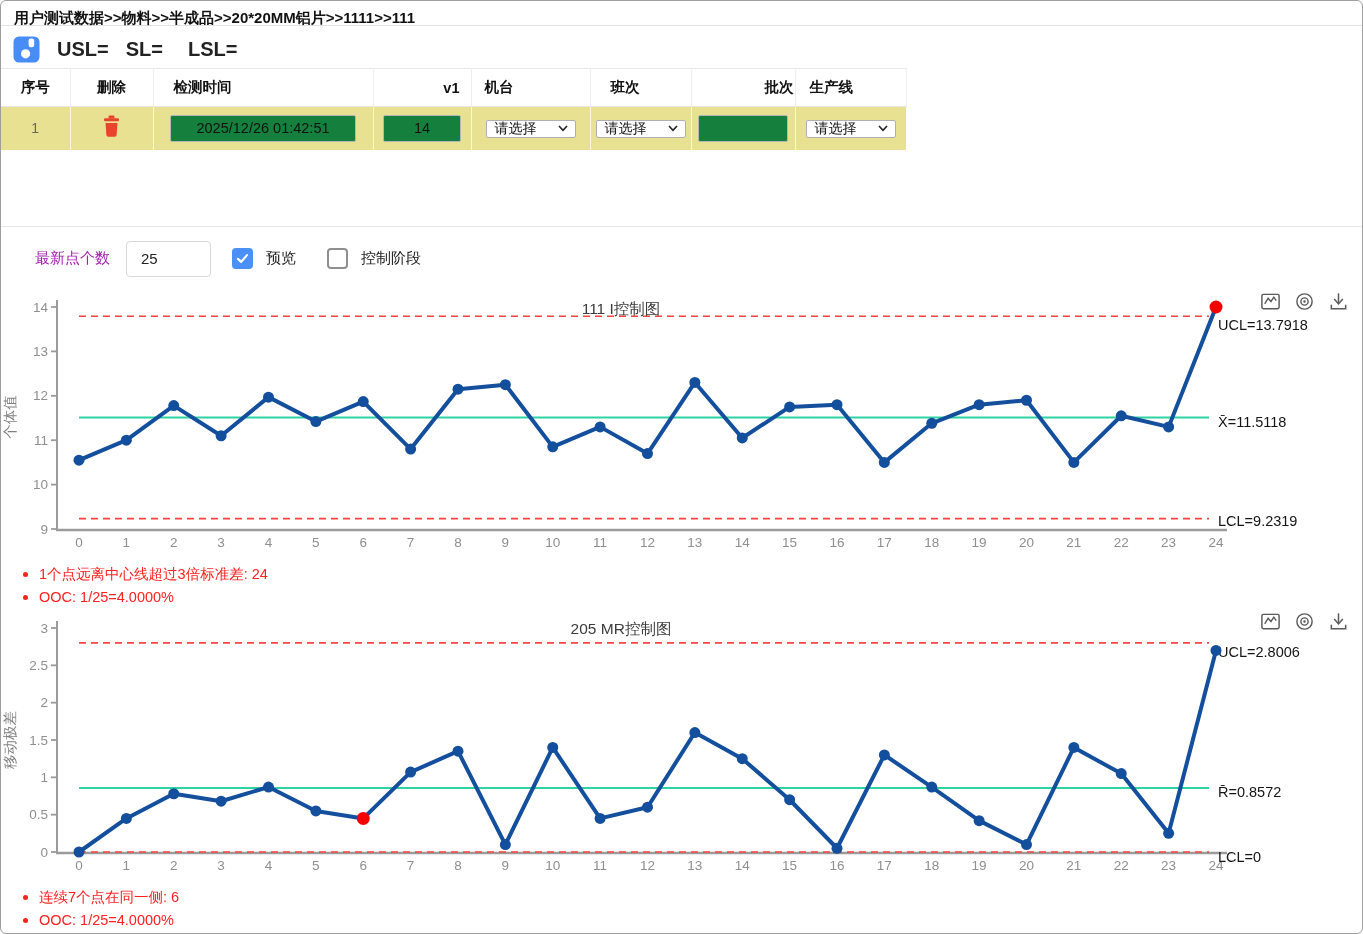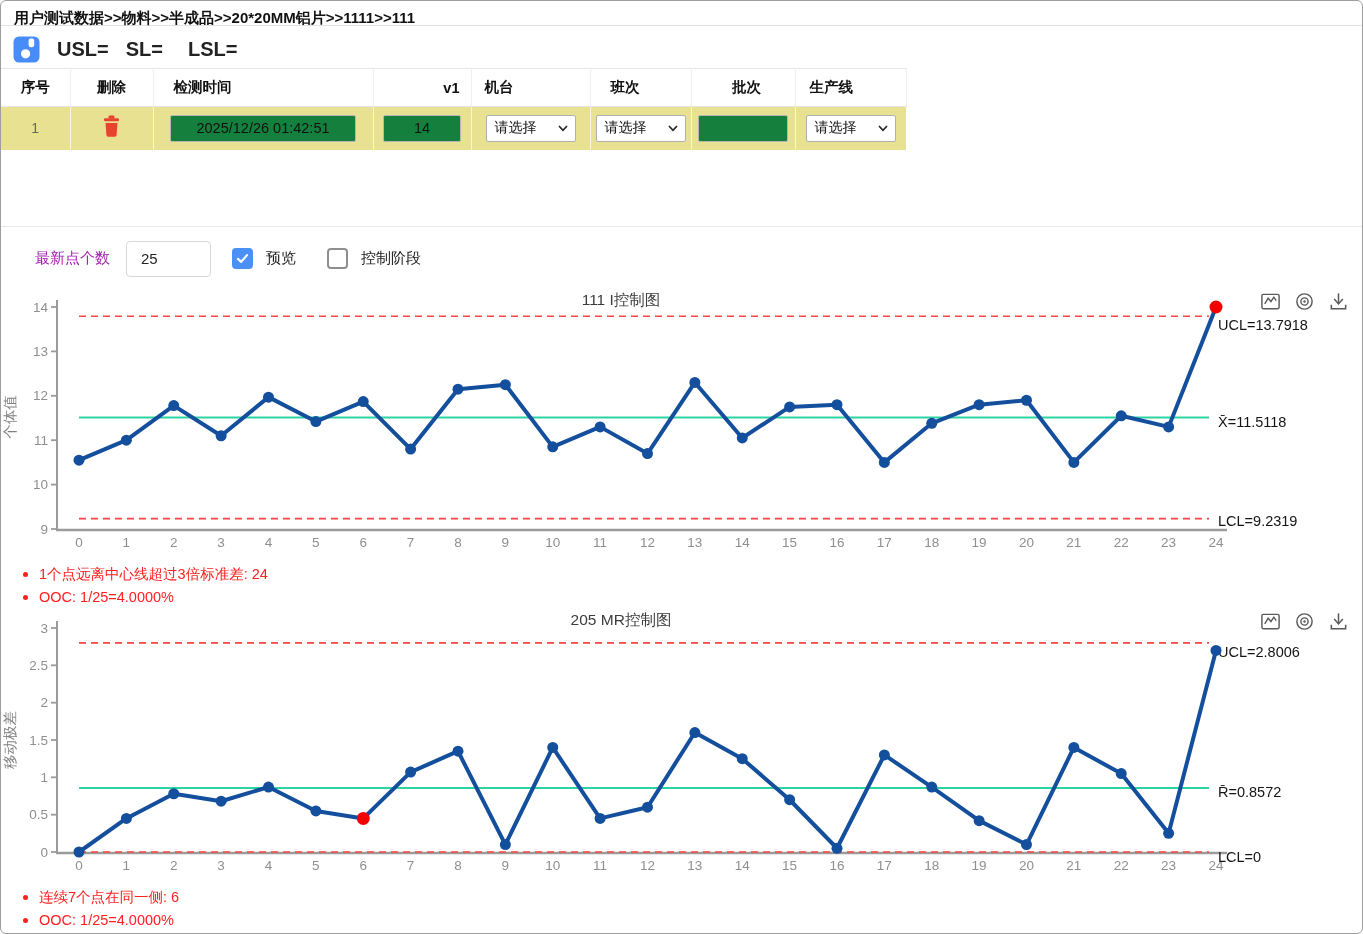--- a/index.html
+++ b/index.html
@@ -24,34 +24,34 @@
   table.data-table { border-collapse:collapse; table-layout:fixed; width:905px;
                      border-top:1px solid #e7e7e7; border-right:1px solid #e7e7e7; }
   .data-table th { font-size:14.5px; font-weight:700; color:#111; height:38px;
                    border-bottom:1px solid #e7e7e7; border-right:1px solid #efefef;
                    background:#fff; white-space:nowrap; }
   .th-seq,.th-del { text-align:center; }
   .th-time { text-align:left; padding-left:20px; }
   .th-v1 { text-align:right; padding-right:11px; }
   .th-machine { text-align:left; padding-left:13px; }
   .th-shift { text-align:left; padding-left:20px; }
-  .th-batch { text-align:center; padding-left:8px; }
+  .th-batch { text-align:right; padding-left:8px; }
   .th-line { text-align:left; padding-left:14px; }
   .data-table td { height:43px; background:#e8e192; text-align:center; vertical-align:middle;
                    border-right:1px solid rgba(255,255,255,.7); }
   .seq-num { color:#666; font-size:14px; }
   .trash { background:none; border:none; padding:0; cursor:pointer; width:19px; height:22px; display:inline-flex; }
   .cell-input { border:1px solid #b5b5b5; border-radius:2px; background:#15803d; height:27px;
                 font-size:14.5px; text-align:center; color:#111;
                 font-family:"Liberation Sans","DejaVu Sans",sans-serif; }
   .in-time { width:186px; }
   .in-v1 { width:78px; }
   .in-batch { width:90px; }
   .select { display:inline-flex; align-items:center; justify-content:space-between;
-            width:90px; height:27px; background:#fff; border:1px solid #b0b0b0; border-radius:2px;
+            width:90px; height:18px; background:#fff; border:1px solid #b0b0b0; border-radius:2px;
             padding:0 7px 0 8px; font-size:14px; color:#111; cursor:pointer; }
   .select .chev { display:inline-flex; margin-left:4px; }
 
   .filler { height:77px; border-bottom:1px solid #e8e8e8; }
 
   
   .controls { display:flex; align-items:center; height:62px; padding:2px 0 0 34px; }
   .ctl-label { font-size:15px; color:#a21caf; margin-right:16px; }
   .ctl-input { width:85px; height:36px; border:1px solid #d8d8d8; border-radius:4px;
                font-size:15px; color:#222; padding:0 0 0 14px;
@@ -62,21 +62,21 @@
   .checkbox.checked { background:#4a90f7; border-color:#4a90f7; }
   .checkbox.checked svg { display:block; }
   .cb-1 { margin-left:21px; }
   .cb-2 { margin-left:31px; }
   .cb-label { font-size:15px; color:#222; margin-left:13px; }
 
   
   .chart-section { position:relative; width:1361px; }
   #chart1 { height:266px; }
   #chart2 { height:270px; }
-  .chart-title { position:absolute; top:1px; left:0; width:1240px; text-align:center;
+  .chart-title { position:absolute; top:10px; left:0; width:1240px; text-align:center;
                  font-size:15.5px; color:#3c3c3c; }
   .chart-icons { position:absolute; top:2px; right:13px; display:flex; gap:13px; }
   .cicon { width:21px; height:21px; display:inline-flex; cursor:pointer; }
   .chart-svg { position:absolute; left:0; top:0; }
   .chart-svg text { font-family:"Liberation Sans","DejaVu Sans",sans-serif; }
 
   
   ul.warnings { margin:0; padding:8px 0 0 22px; list-style:none; height:54px; }
   ul.warnings.second { padding-top:7px; height:49px; }
   .warnings li { color:#ff2020; font-size:14.5px; line-height:23px; }

